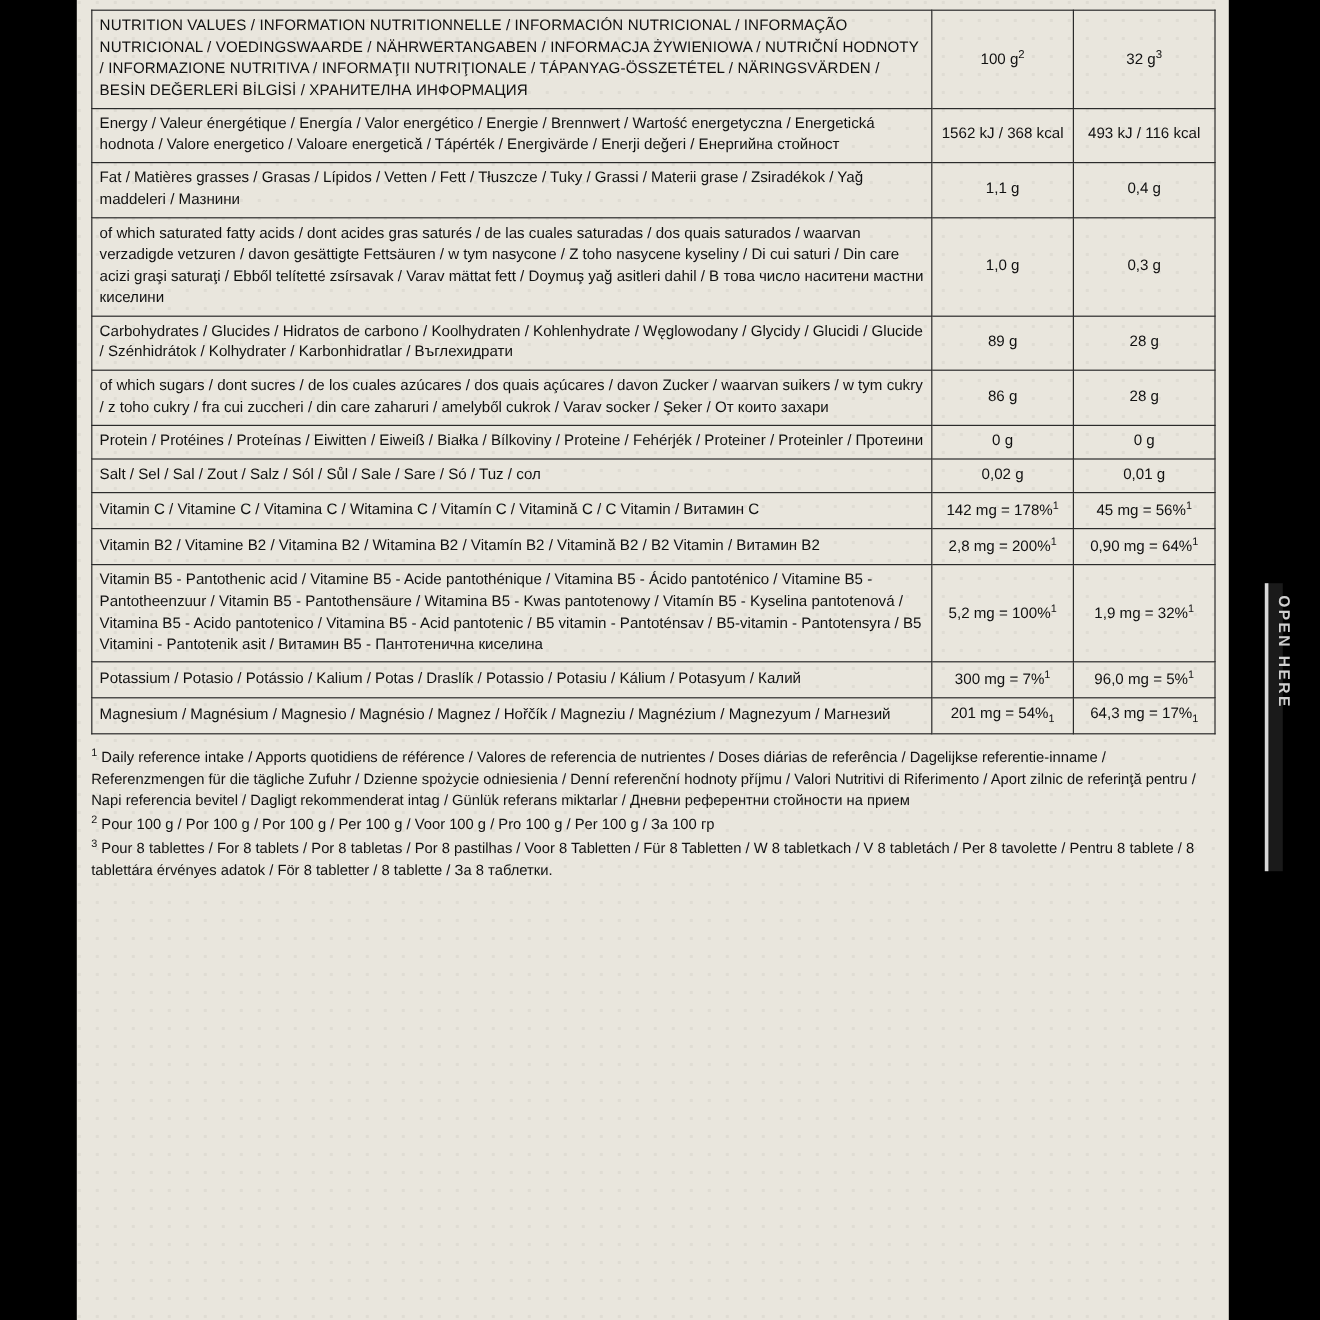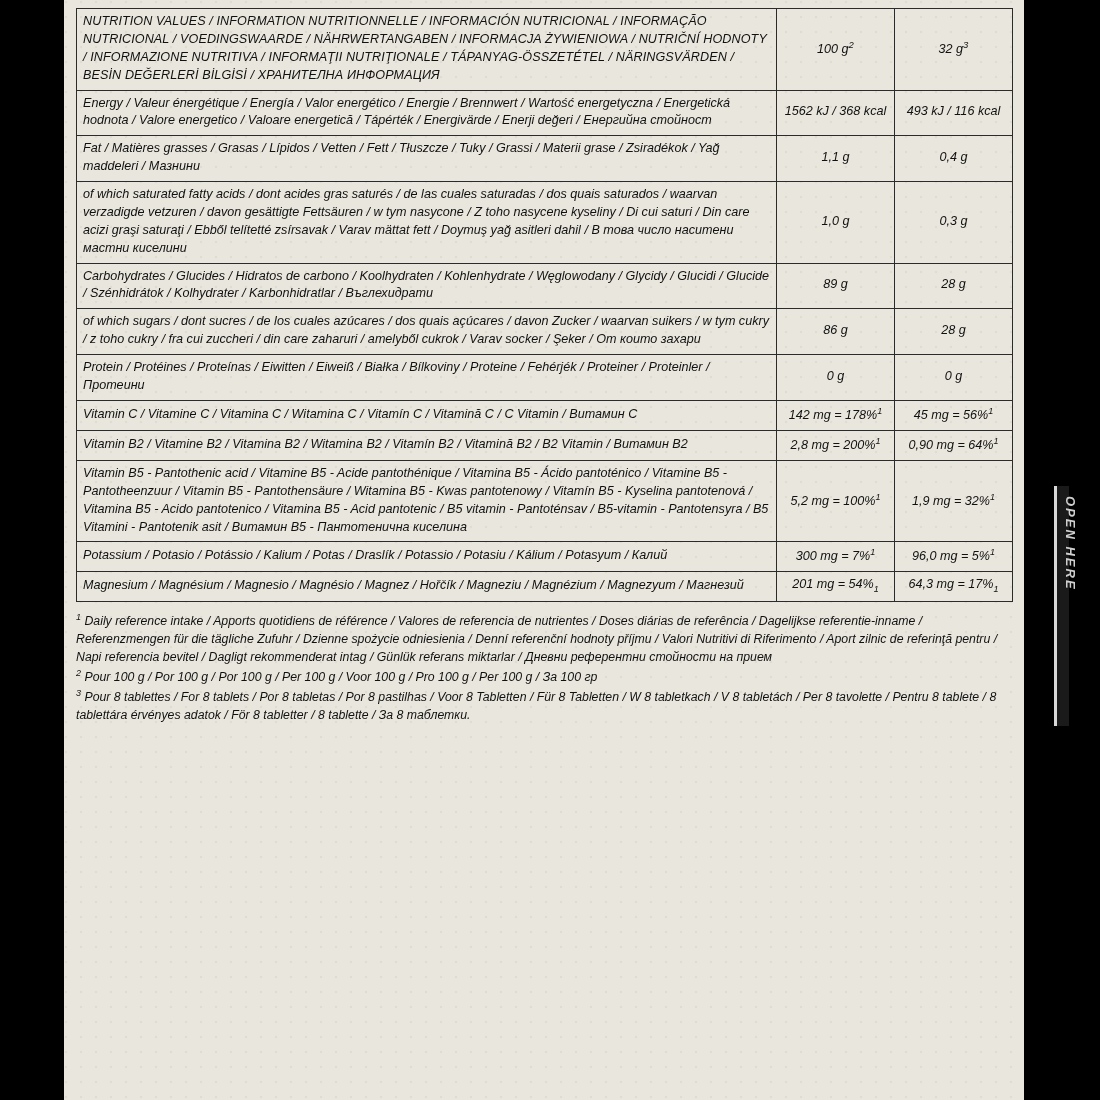--- a/index.html
+++ b/index.html
@@ -11,21 +11,20 @@
     width: 1100px;
     height: 1100px;
     overflow: hidden;
     font-family: "Liberation Sans", sans-serif;
   }
   #page {
     position: relative;
     width: 1100px;
     height: 1029px;
     background: #000000;
-    font-style: italic;
   }
   .panel {
     position: absolute;
     left: 64px;
     top: 0;
     width: 960px;
     height: 1100px;
     background: #e9e6dd;
     color: #111111;
   }
@@ -173,20 +172,25 @@
             <td class="cell-label">of which sugars / dont sucres / de los cuales azúcares / dos quais açúcares / davon Zucker / waarvan suikers / w tym cukry / z toho cukry / fra cui zuccheri / din care zaharuri / amelyből cukrok / Varav socker / Şeker / От които захари</td>
             <td class="cell-val">86 g</td>
             <td class="cell-val">28 g</td>
           </tr>
           <tr>
             <td class="cell-label">Protein / Protéines / Proteínas / Eiwitten / Eiweiß / Białka / Bílkoviny / Proteine / Fehérjék / Proteiner / Proteinler / Протеини</td>
             <td class="cell-val">0 g</td>
             <td class="cell-val">0 g</td>
           </tr>
           <tr>
+            <td class="cell-label">Salt / Sel / Sal / Zout / Salz / Sól / Sůl / Sale / Sare / Só / Tuz / сол</td>
+            <td class="cell-val">0,02 g</td>
+            <td class="cell-val">0,01 g</td>
+          </tr>
+          <tr>
             <td class="cell-label">Vitamin C / Vitamine C / Vitamina C / Witamina C / Vitamín C / Vitamină C / C Vitamin / Витамин C</td>
             <td class="cell-val"><span>142 mg = 178%</span><sup>1</sup></td>
             <td class="cell-val"><span>45 mg = 56%</span><sup>1</sup></td>
           </tr>
           <tr>
             <td class="cell-label">Vitamin B2 / Vitamine B2 / Vitamina B2 / Witamina B2 / Vitamín B2 / Vitamină B2 / B2 Vitamin / Витамин B2</td>
             <td class="cell-val"><span>2,8 mg = 200%</span><sup>1</sup></td>
             <td class="cell-val"><span>0,90 mg = 64%</span><sup>1</sup></td>
           </tr>
           <tr>

